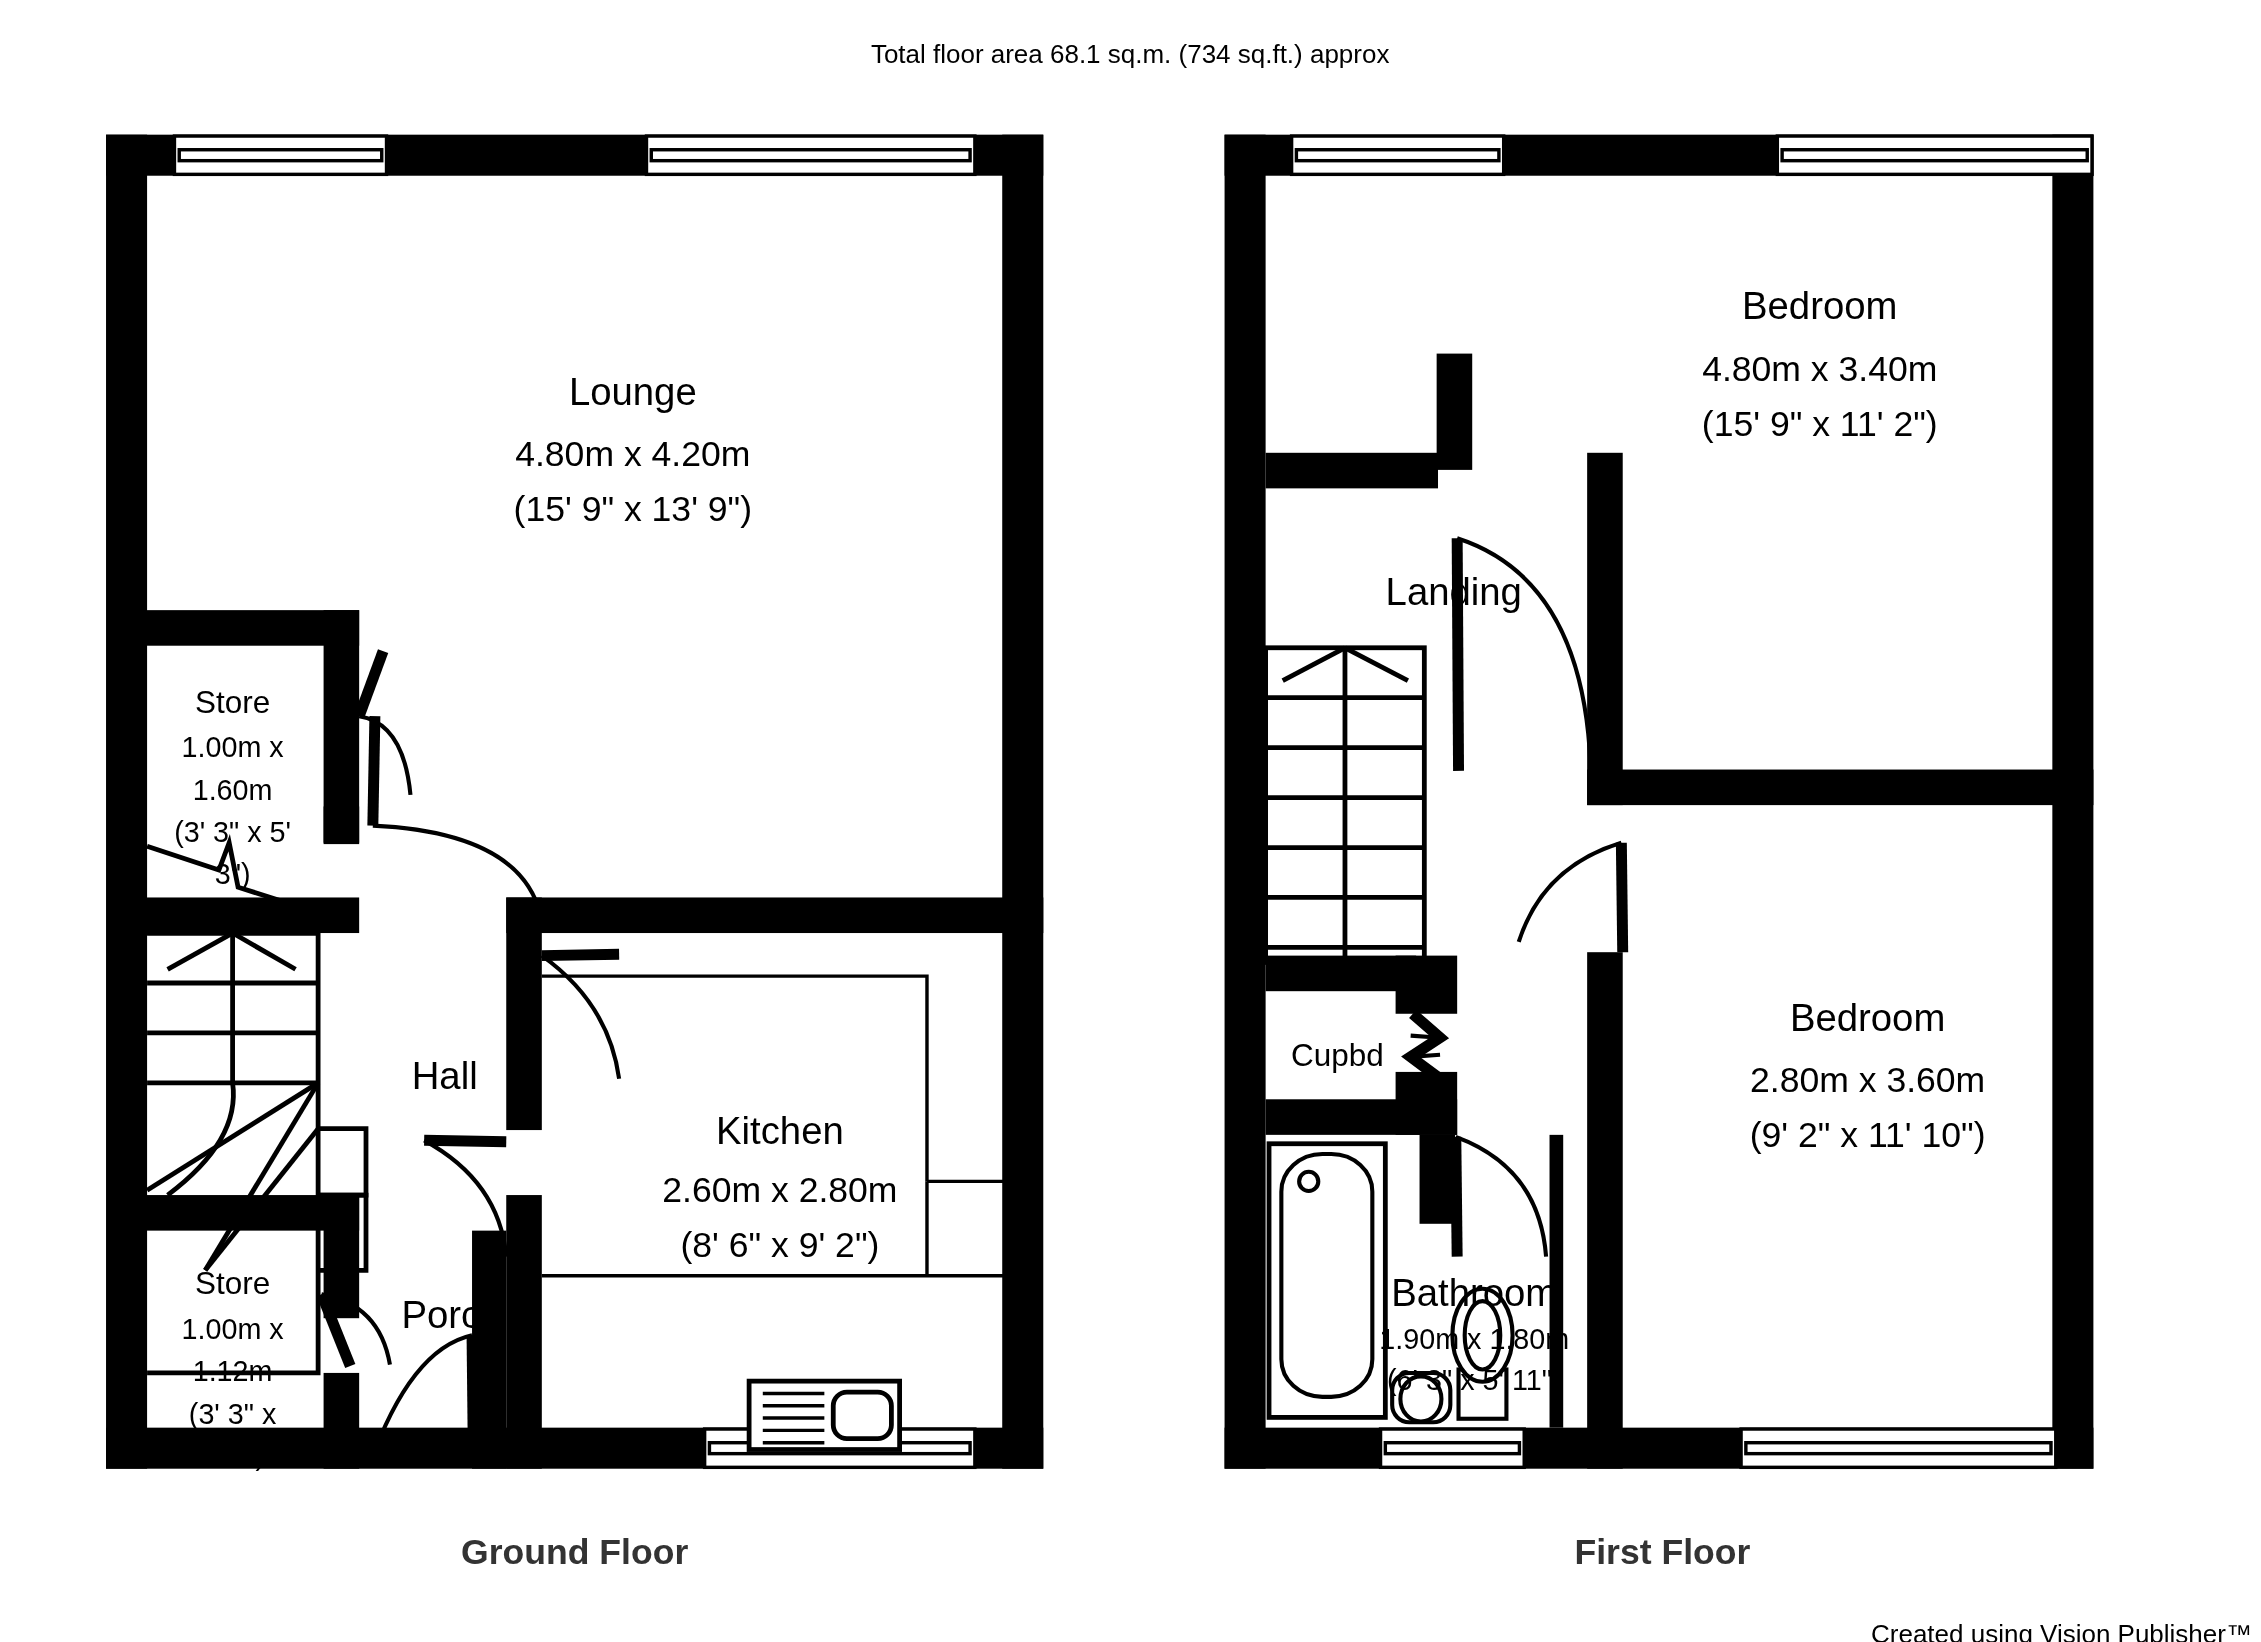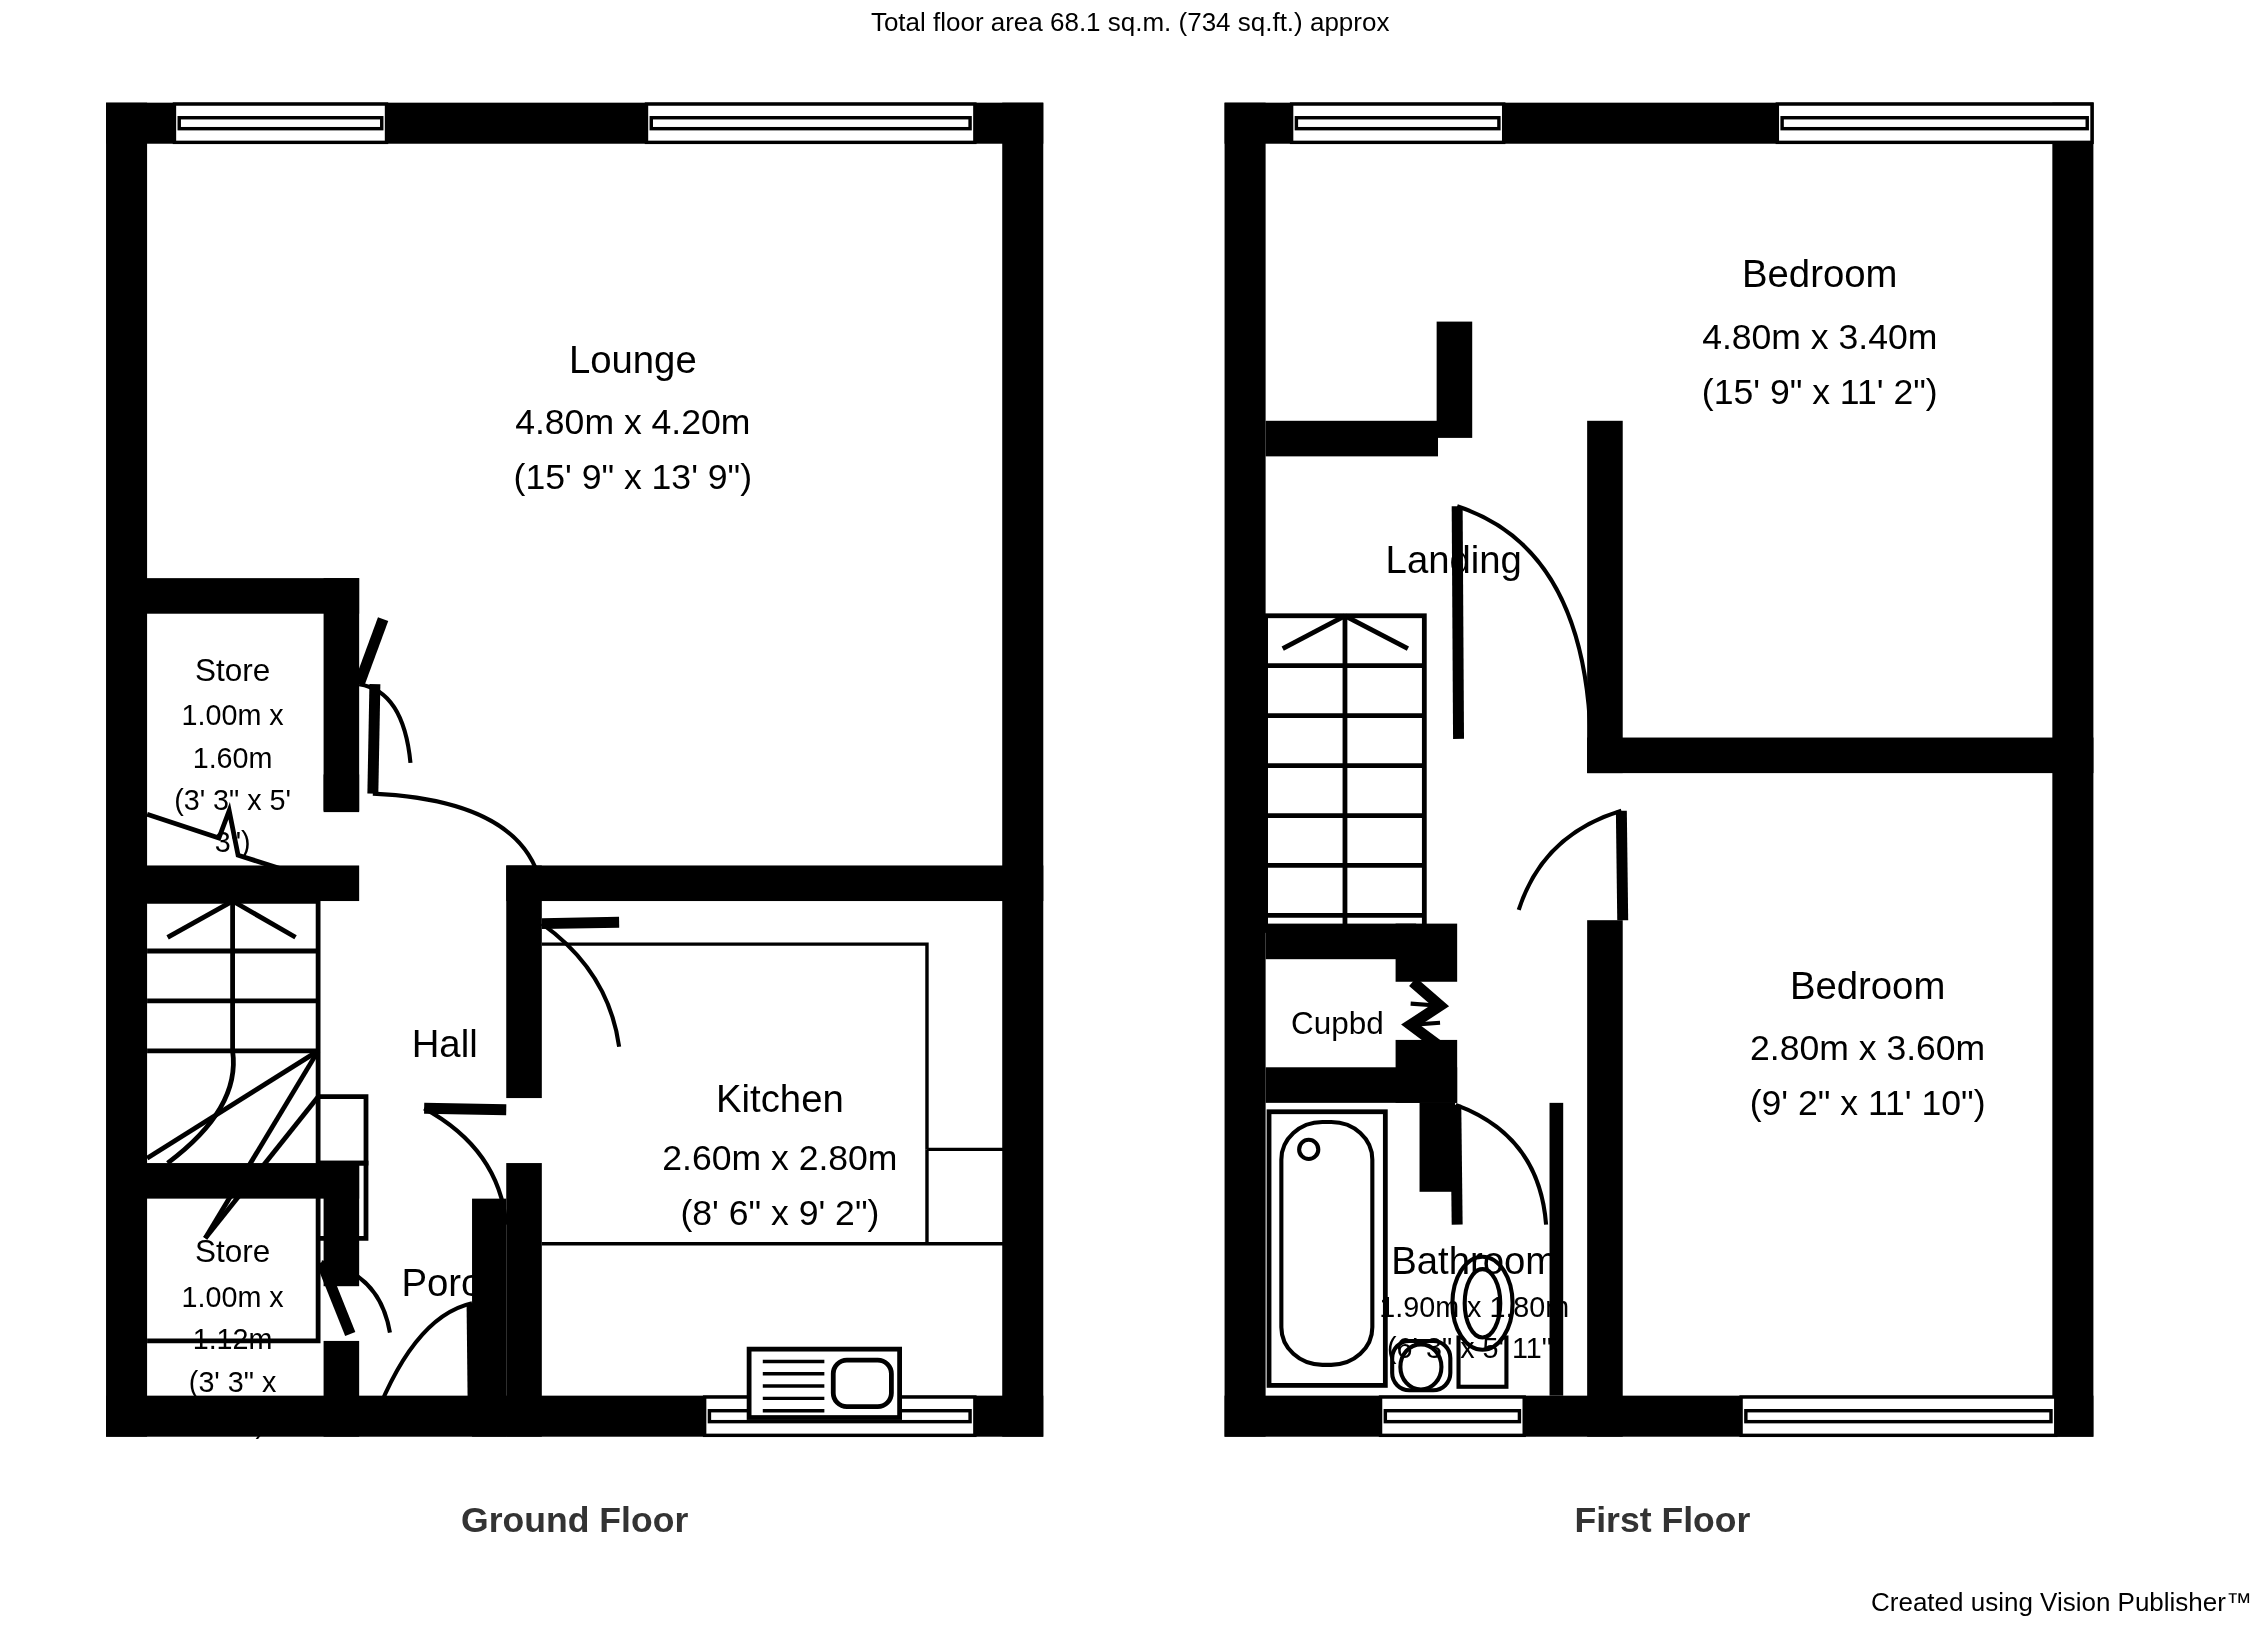--- a/index.html
+++ b/index.html
@@ -4,21 +4,21 @@
 <title>Floor Plan</title>
 <style>
   html,body{margin:0;padding:0;background:#ffffff;}
   body{
     width:2261px;height:1642px;
     font-family:"Liberation Sans", sans-serif;
     color:#000000;
     position:relative;
     overflow:hidden;
   }
-  #plan-root{position:absolute;inset:0;}
+  #plan-root{position:absolute;inset:0;margin-top:32px;}
   svg.plan{display:block;width:2261px;height:1642px;}
 
   .wall{fill:#000000;}
   .thinline{fill:none;stroke:#000000;stroke-width:5;}
   .thinline7{fill:none;stroke:#000000;stroke-width:7;}
   .doorleaf{fill:none;stroke:#000000;stroke-width:16;stroke-linecap:butt;}
   .doorswing{fill:none;stroke:#000000;stroke-width:6;}
   .fixture{fill:#ffffff;stroke:#000000;stroke-width:7;}
   .fixture-thin{fill:#ffffff;stroke:#000000;stroke-width:6;}
   .winframe{fill:#ffffff;stroke:#000000;stroke-width:5;}

